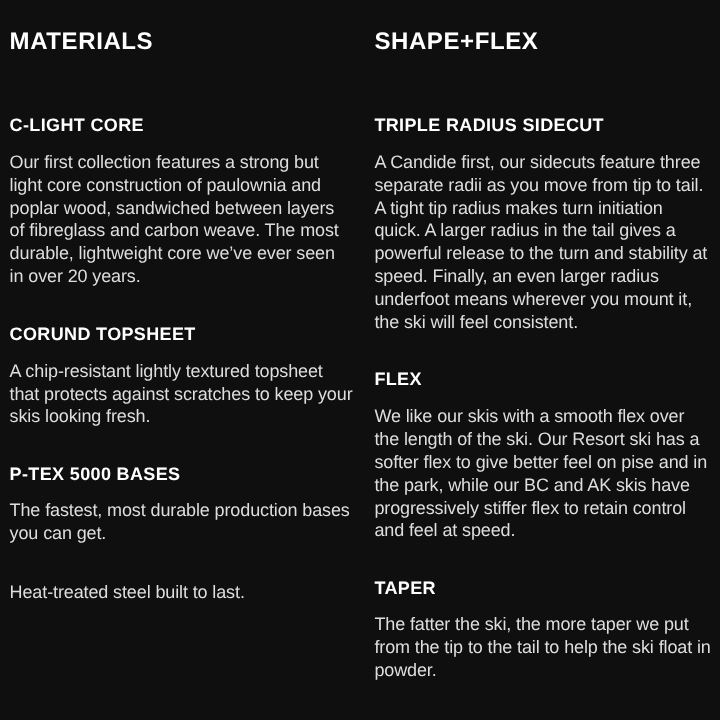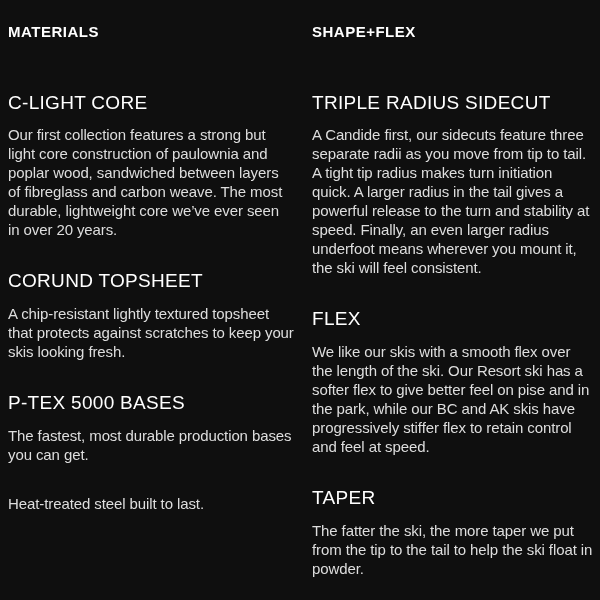--- a/index.html
+++ b/index.html
@@ -16,31 +16,31 @@
     overflow:hidden;
   }
   .page{
     width:600px;height:600px;
     display:grid;
     grid-template-columns:300px 300px;
   }
   .col{padding:24px 6px 0 8px;}
   .col.right{padding-left:12px;padding-right:6px;}
   .col-title{
-    font-size:15px;
+    font-size:20px;
     font-weight:700;
     letter-spacing:0.5px;
     color:var(--heading);
     margin:0 0 50px 0;
     line-height:1.1;
   }
   .section{margin:0 0 30px 0;}
   .section-heading{
-    font-size:19px;
-    font-weight:400;
+    font-size:15px;
+    font-weight:700;
     letter-spacing:0.3px;
     color:var(--heading);
     margin:0 0 11px 0;
     line-height:1.25;
   }
   .section-body{
     font-size:15px;
     line-height:19px;
     letter-spacing:-0.1px;
     color:var(--body);

